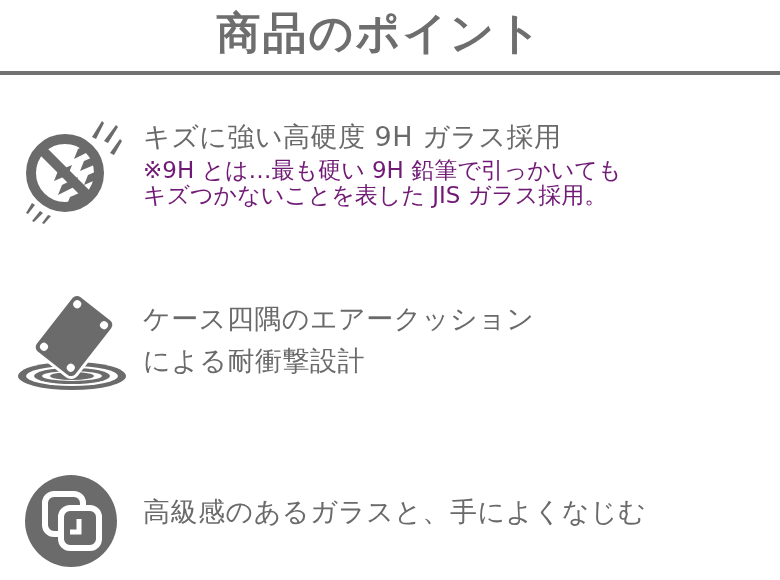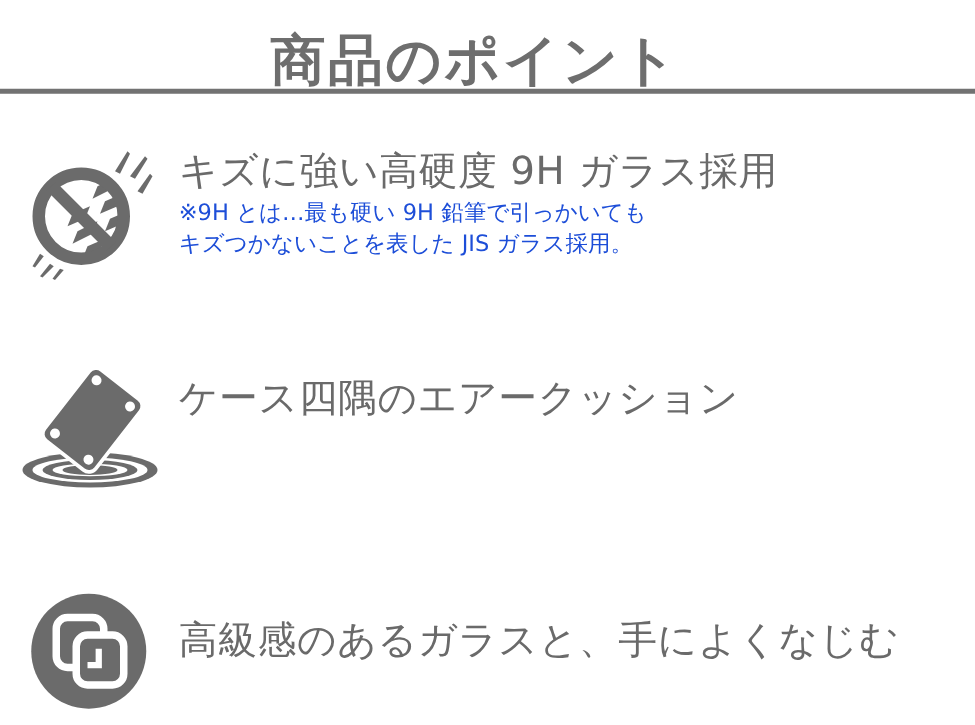--- a/index.html
+++ b/index.html
@@ -11,21 +11,21 @@
       width: 780px;
       height: 580px;
       position: relative;
       overflow: hidden;
       font-family: "DejaVu Sans", "Liberation Sans", sans-serif;
       color: #6d6d6d;
     }
     .page-title {
       position: absolute;
       left: 0;
-      top: 20px;
+      top: 4px;
       width: 760px;
       text-align: center;
       font-size: 44px;
       font-weight: bold;
       letter-spacing: 2px;
       color: #6e6e6e;
       line-height: 58px;
     }
     .divider {
       position: absolute;
@@ -42,29 +42,29 @@
     }
     .feature .icon {
       position: absolute;
     }
     .feature .text {
       position: absolute;
       left: 143px;
       white-space: nowrap;
     }
     .heading-line {
-      font-size: 31px;
+      font-size: 27px;
       line-height: 42px;
       color: #6a6a6a;
       letter-spacing: 0.5px;
     }
     .note-line {
-      font-size: 18px;
+      font-size: 23px;
       line-height: 25px;
-      color: #1d4ed8;
+      color: #701a75;
     }
     #feature-1 { top: 110px; height: 120px; }
     #feature-1 .icon { left: 18px; top: 5px; width: 110px; height: 110px; }
     #feature-1 .text { top: 6px; }
 
     #feature-2 { top: 290px; height: 110px; }
     #feature-2 .icon { left: 16px; top: 2px; width: 115px; height: 100px; }
     #feature-2 .text { top: 8px; }
 
     #feature-3 { top: 470px; height: 110px; }
@@ -122,20 +122,21 @@
         <rect x="-26" y="-36" width="52" height="72" rx="7" fill="#6b6b6b" stroke="#ffffff" stroke-width="3"></rect>
         <circle cx="-17" cy="-27" r="4" fill="#ffffff"></circle>
         <circle cx="17" cy="-27" r="4" fill="#ffffff"></circle>
         <circle cx="-17" cy="27" r="4" fill="#ffffff"></circle>
         <circle cx="17" cy="27" r="4" fill="#ffffff"></circle>
       </g>
     </svg>
   </div>
   <div class="text">
     <div class="heading-line">ケース四隅のエアークッション</div>
+    <div class="heading-line">による耐衝撃設計</div>
   </div>
 </div>
 
 <div class="feature" id="feature-3">
   <div class="icon">
     <svg width="94" height="94" viewBox="0 0 94 94">
       <circle cx="47" cy="47" r="46" fill="#6b6b6b"></circle>
 
       <rect x="21" y="20" width="38" height="40" rx="9" fill="none" stroke="#ffffff" stroke-width="6"></rect>
 

